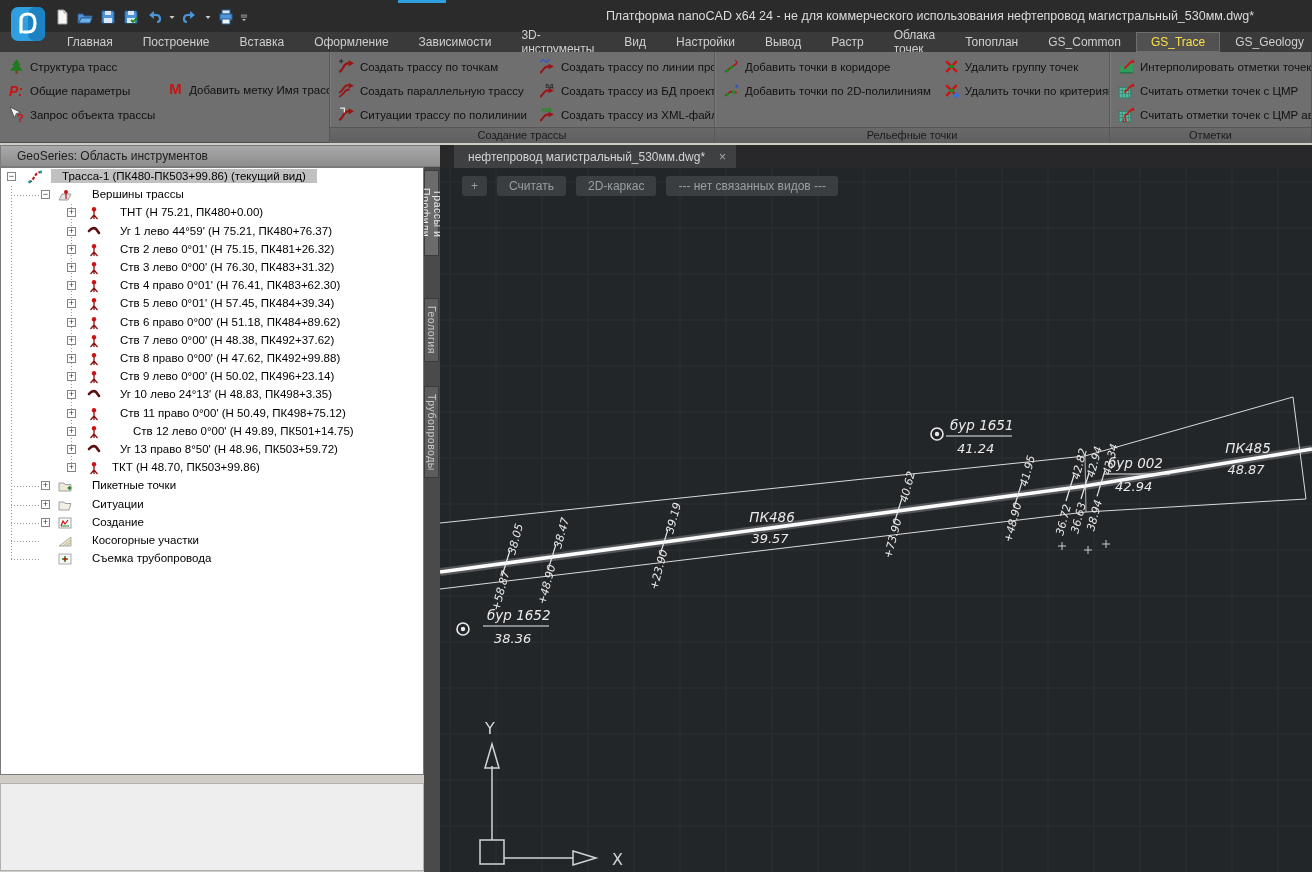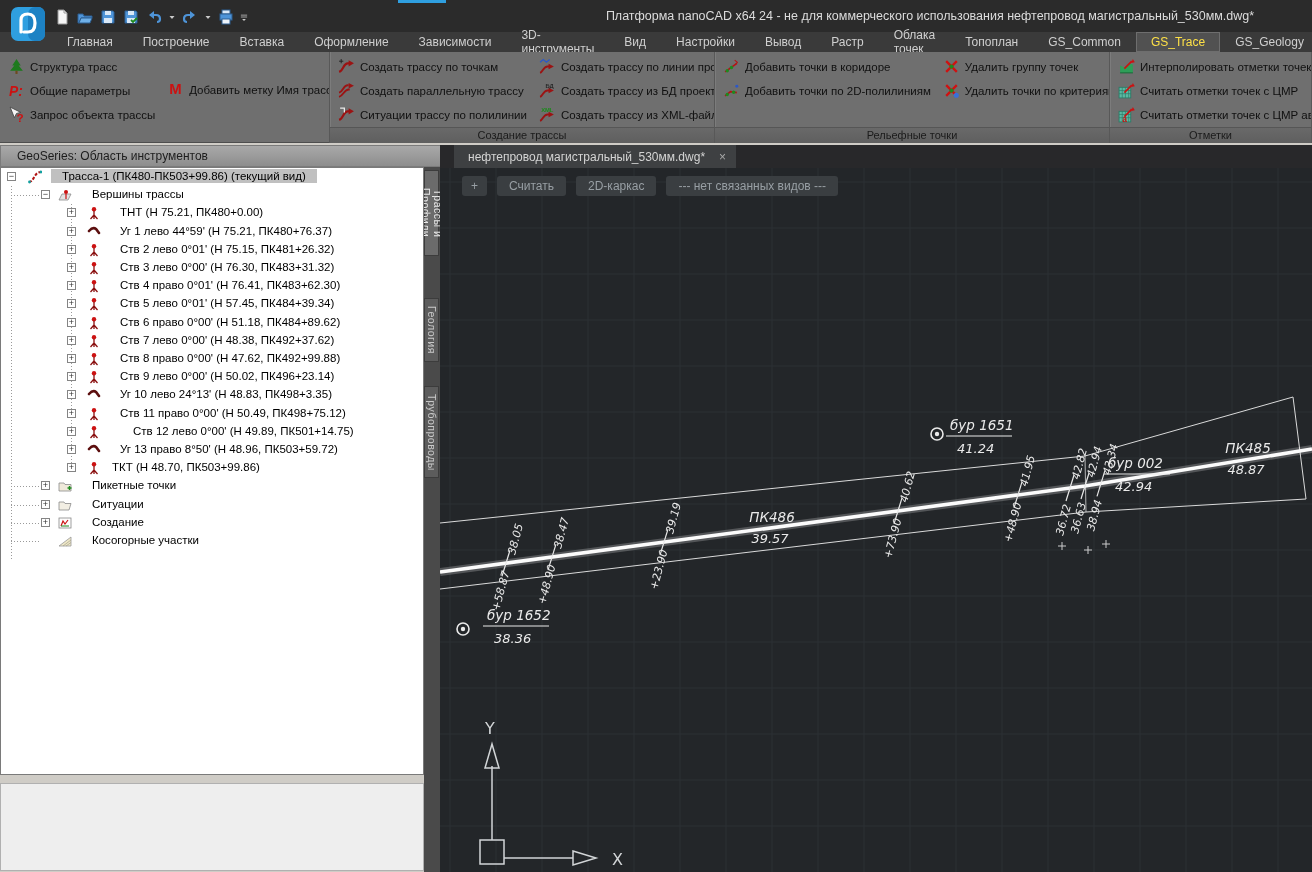--- a/index.html
+++ b/index.html
@@ -538,20 +538,29 @@
                 </svg></div>
               <div class="tlabel" style="left: 80px;">Создание</div>
             </div>
             <div class="trow" style="top: 364px;">
               <div class="tree-hline" style="left: 10px; top: 9px; width: 28px;"></div>
               <div class="ticon" style="left: 57px;"><svg viewBox="0 0 14 14" width="14" height="14">
                   <path d="M1 12 H13 V3 Z" fill="#efe8c8" stroke="#999" stroke-width="0.8"></path>
                   <path d="M5 12 L13 6 M8 12 L13 8.5" stroke="#a5a08a" stroke-width="0.7"></path>
                 </svg></div>
               <div class="tlabel" style="left: 80px;">Косогорные участки</div>
+            </div>
+            <div class="trow" style="top: 382.2px;">
+              <div class="tree-hline" style="left: 10px; top: 9px; width: 28px;"></div>
+              <div class="ticon" style="left: 57px;"><svg viewBox="0 0 14 14" width="14" height="14">
+                  <rect x="1" y="2" width="12" height="10" fill="#f6f6f6" stroke="#999" stroke-width="0.8"></rect>
+                  <path d="M7 4 v6 M4 7 h6" stroke="#1d8a1d" stroke-width="1.5"></path>
+                  <circle cx="7" cy="7" r="1.5" fill="#cc1212"></circle>
+                </svg></div>
+              <div class="tlabel" style="left: 80px;">Съемка трубопровода</div>
             </div>
           </div>
       </div>
       <div id="bottom-panel"></div>
     </div>
 
     <div id="doc-area">
       <div id="doc-tabbar">
         <div class="doc-tab">
           <span>нефтепровод магистральный_530мм.dwg*</span>

